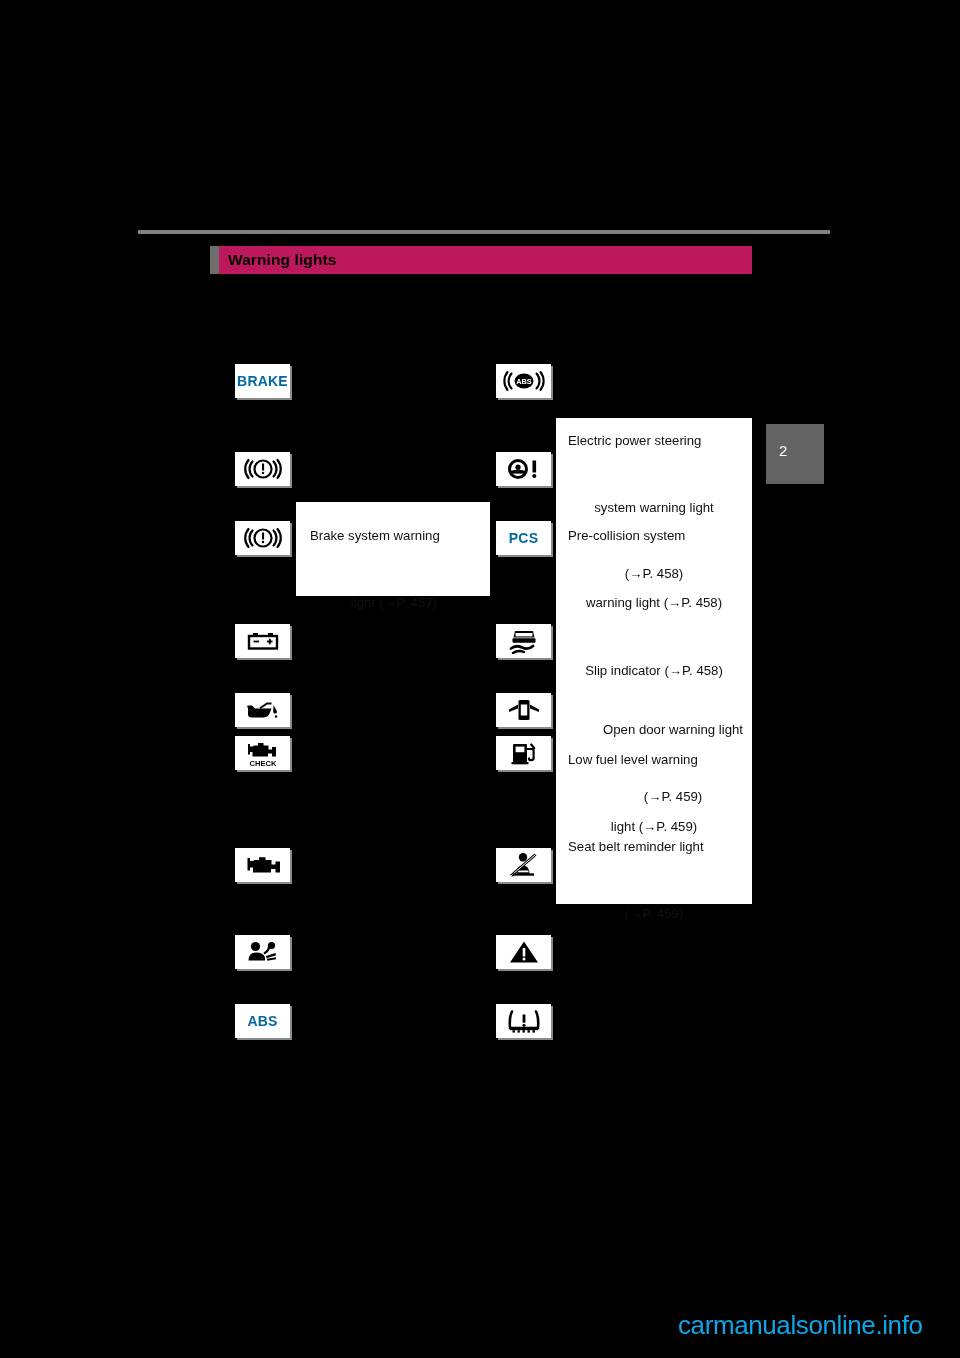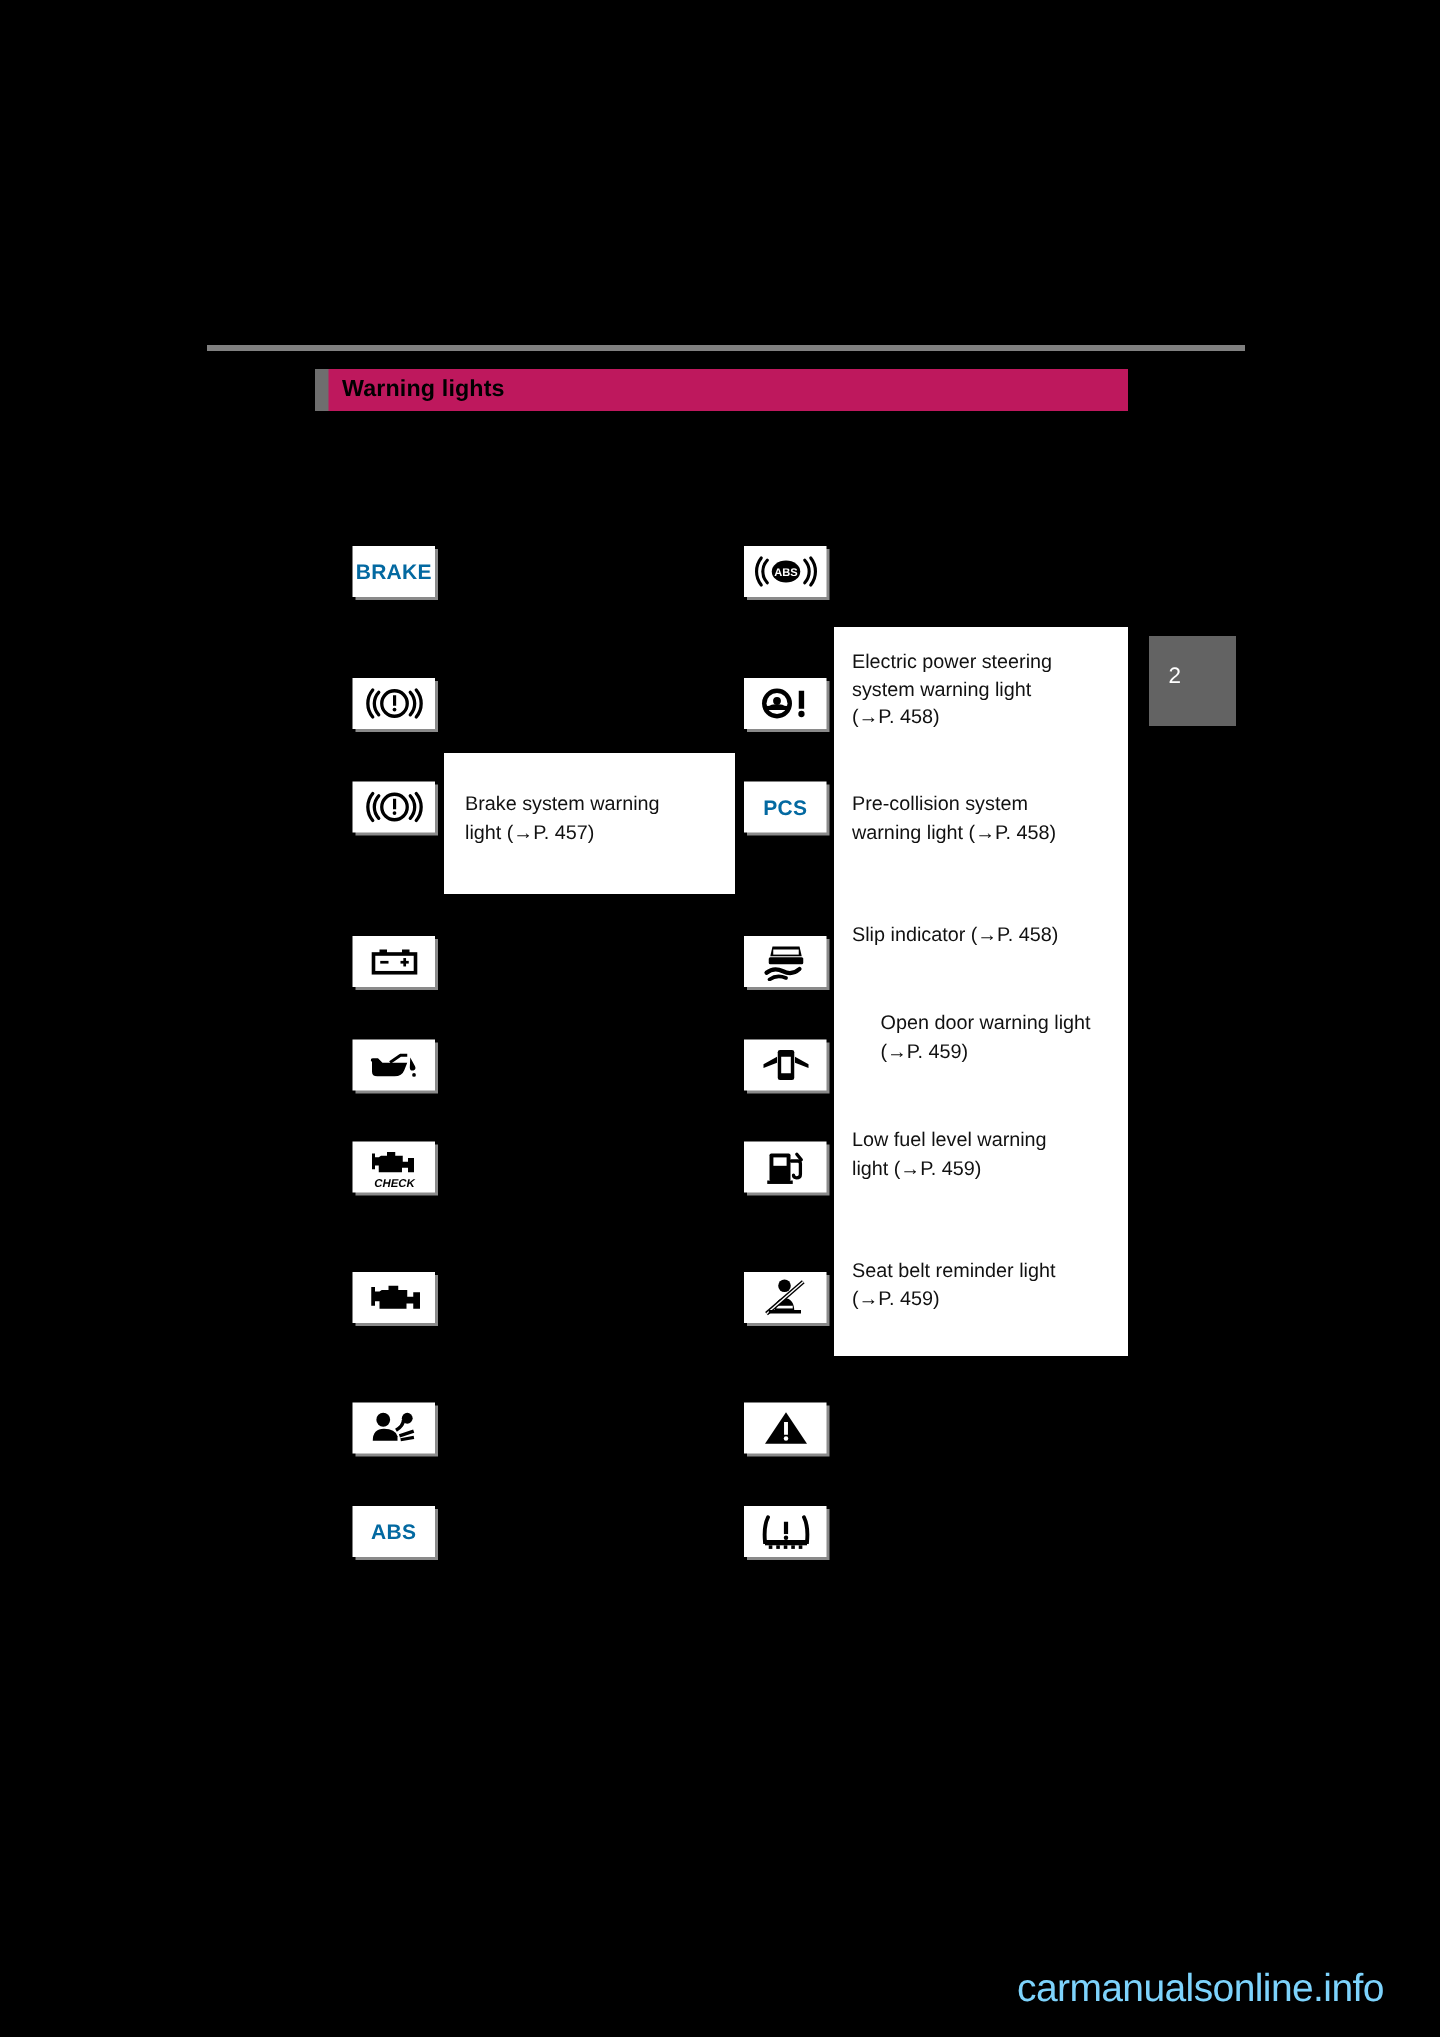--- a/index.html
+++ b/index.html
@@ -65,21 +65,21 @@
     top: 19px;
     color: #ffffff;
     font-size: 15px;
     line-height: 15px;
   }
 
   .watermark {
     position: absolute;
     left: 678px;
     top: 1310px;
-    color: #7dd3fc;
+    color: #0ea5e9;
     font-size: 26px;
     letter-spacing: -0.4px;
     white-space: nowrap;
   }
 
   
   .panel-right {
     position: absolute;
     left: 556px;
     top: 418px;
@@ -97,21 +97,21 @@
   }
 
   .label-text {
     position: absolute;
     font-size: 13.2px;
     line-height: 18.5px;
     color: #111;
     text-align: justify;
     text-justify: inter-word;
   }
-  .label-text .lastline { text-align: left; }
+  .label-text .lastline { text-align: center; margin-top: 48px; }
 
   
   .lbl-eps   { left: 568px; top: 432px; width: 172px; }
   .lbl-pcs   { left: 568px; top: 527px; width: 172px; }
   .lbl-slip  { left: 568px; top: 614px; width: 172px; }
   .lbl-door  { left: 587px; top: 673px; width: 172px; }
   .lbl-fuel  { left: 568px; top: 751px; width: 172px; }
   .lbl-belt  { left: 568px; top: 838px; width: 172px; }
   
   .lbl-brake { left: 310px; top: 527px; width: 168px; }
@@ -139,21 +139,21 @@
   }
 
   .col-left  { left: 235px; }
   .col-right { left: 496px; }
 
   .r1  { top: 364px; }
   .r2  { top: 452px; }
   .r3  { top: 521px; }
   .r4  { top: 624px; }
   .r5  { top: 693px; }
-  .r6  { top: 761px; font-style: italic; }
+  .r6  { top: 736px; }
   .r7  { top: 848px; }
   .r8  { top: 935px; }
   .r9  { top: 1004px; }
 </style>
 </head>
 <body>
 
 <div class="page-rule"></div>
 
 <div class="section-header">

